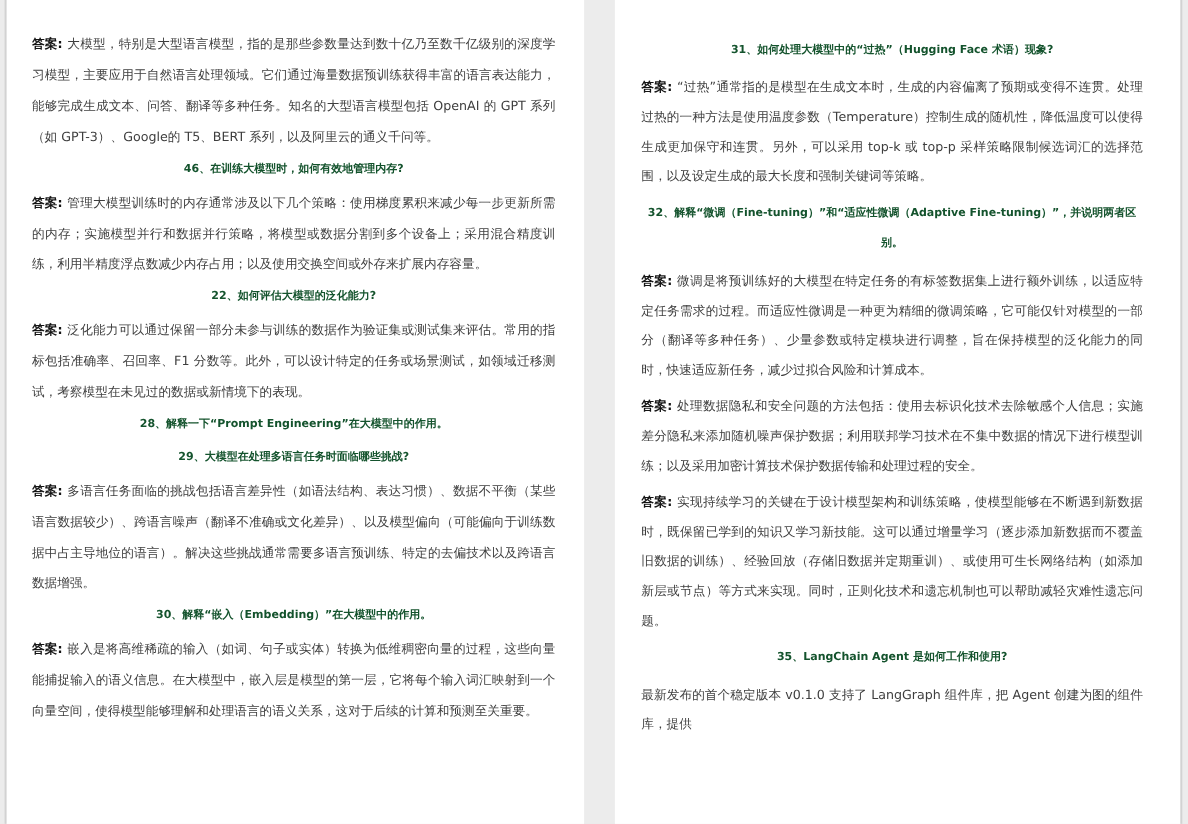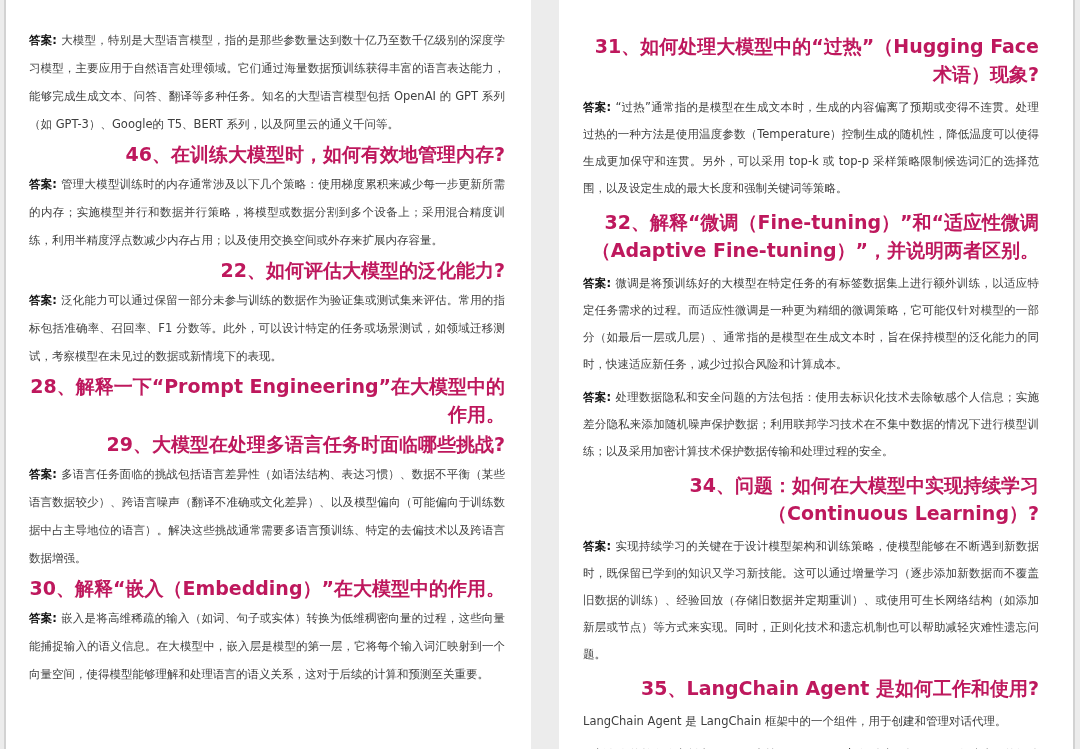--- a/index.html
+++ b/index.html
@@ -18,26 +18,26 @@
     left: 4px; width: 527px;
     border-left: 2px solid #d2d2d2;
     padding: 26px 26px 0 23px;
   }
   .page-right {
     left: 559px; width: 516px;
     border-right: 2px solid #d2d2d2;
     padding: 26px 34px 0 24px;
   }
   .q {
-    color: #be185d;
+    color: #14532d;
     font-weight: bold;
-    font-size: 19px;
+    font-size: 10px;
     line-height: 28px;
     margin: 2px 0;
-    text-align: right;
+    text-align: center;
   }
   .page-right .q { margin: 6px 0; line-height: 28px; }
   .ans {
     font-size: 11.5px;
     color: #3e3e3e;
     line-height: 28px;
     text-align: justify;
     margin: 0;
   }
   .page-right .ans { margin: 0 0 6px; line-height: 27px; }
@@ -67,25 +67,23 @@
 
     <h2 class="q">30、解释“嵌入（Embedding）”在大模型中的作用。</h2>
     <p class="ans"><span class="lbl">答案: </span><span>嵌入是将高维稀疏的输入（如词、句子或实体）转换为低维稠密向量的过程，这些向量能捕捉输入的语义信息。在大模型中，嵌入层是模型的第一层，它将每个输入词汇映射到一个向量空间，使得模型能够理解和处理语言的语义关系，这对于后续的计算和预测至关重要。</span></p>
   </div>
 
   <div class="page page-right">
     <h2 class="q">31、如何处理大模型中的“过热”（Hugging Face 术语）现象?</h2>
     <p class="ans"><span class="lbl">答案: </span><span>“过热”通常指的是模型在生成文本时，生成的内容偏离了预期或变得不连贯。处理过热的一种方法是使用温度参数（Temperature）控制生成的随机性，降低温度可以使得生成更加保守和连贯。另外，可以采用 top-k 或 top-p 采样策略限制候选词汇的选择范围，以及设定生成的最大长度和强制关键词等策略。</span></p>
 
     <h2 class="q">32、解释“微调（Fine-tuning）”和“适应性微调（Adaptive Fine-tuning）”，并说明两者区别。</h2>
-    <p class="ans"><span class="lbl">答案: </span><span>微调是将预训练好的大模型在特定任务的有标签数据集上进行额外训练，以适应特定任务需求的过程。而适应性微调是一种更为精细的微调策略，它可能仅针对模型的一部分（如最后一层或几层）、通常指的是模型在生成文本时，旨在保持模型的泛化能力的同时，快速适应新任务，减少过拟合风险和计算成本。</span></p>
+    <p class="ans"><span class="lbl">答案: </span><span>微调是将预训练好的大模型在特定任务的有标签数据集上进行额外训练，以适应特定任务需求的过程。而适应性微调是一种更为精细的微调策略，它可能仅针对模型的一部分（翻译等多种任务）、少量参数或特定模块进行调整，旨在保持模型的泛化能力的同时，快速适应新任务，减少过拟合风险和计算成本。</span></p>
 
     <p class="ans"><span class="lbl">答案: </span><span>处理数据隐私和安全问题的方法包括：使用去标识化技术去除敏感个人信息；实施差分隐私来添加随机噪声保护数据；利用联邦学习技术在不集中数据的情况下进行模型训练；以及采用加密计算技术保护数据传输和处理过程的安全。</span></p>
 
-    <h2 class="q">34、问题：如何在大模型中实现持续学习（Continuous Learning）?</h2>
     <p class="ans"><span class="lbl">答案: </span><span>实现持续学习的关键在于设计模型架构和训练策略，使模型能够在不断遇到新数据时，既保留已学到的知识又学习新技能。这可以通过增量学习（逐步添加新数据而不覆盖旧数据的训练）、经验回放（存储旧数据并定期重训）、或使用可生长网络结构（如添加新层或节点）等方式来实现。同时，正则化技术和遗忘机制也可以帮助减轻灾难性遗忘问题。</span></p>
 
     <h2 class="q">35、LangChain Agent 是如何工作和使用?</h2>
-    <p class="ans">LangChain Agent 是  LangChain 框架中的一个组件，用于创建和管理对话代理。</p>
     <p class="ans">最新发布的首个稳定版本 v0.1.0 支持了 LangGraph 组件库，把 Agent 创建为图的组件库，提供</p>
   </div>
 
 </div>
 
 </body></html>

